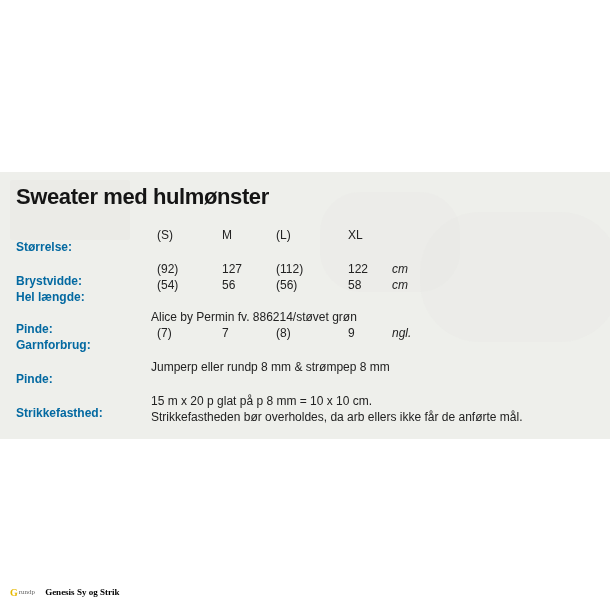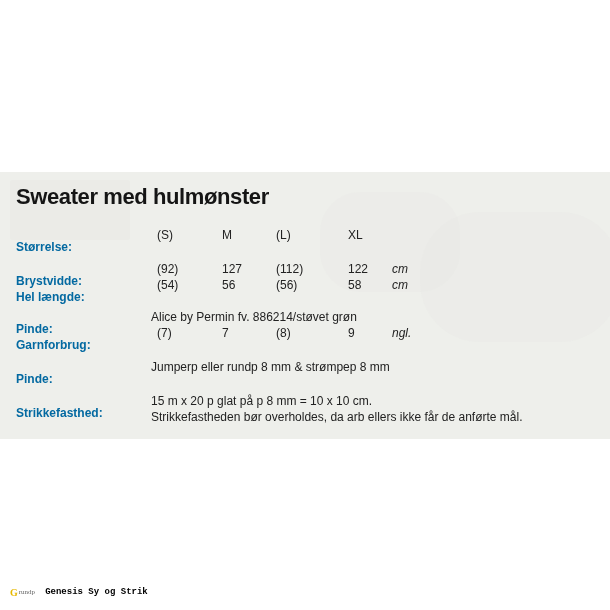--- a/index.html
+++ b/index.html
@@ -84,21 +84,21 @@
       display: flex;
       align-items: center;
       gap: 1px;
     }
     .logo-g {
       color: #e6b800;
       font-size: 10px;
       font-weight: bold;
     }
     .brand {
-      font-family: Liberation Mono, monospace;
+      font-family: Liberation Serif, serif;
       font-weight: bold;
       font-size: 9px;
       color: #000;
     }
   </style>
 </head>
 <body>
 
 <div class="panel">
 

